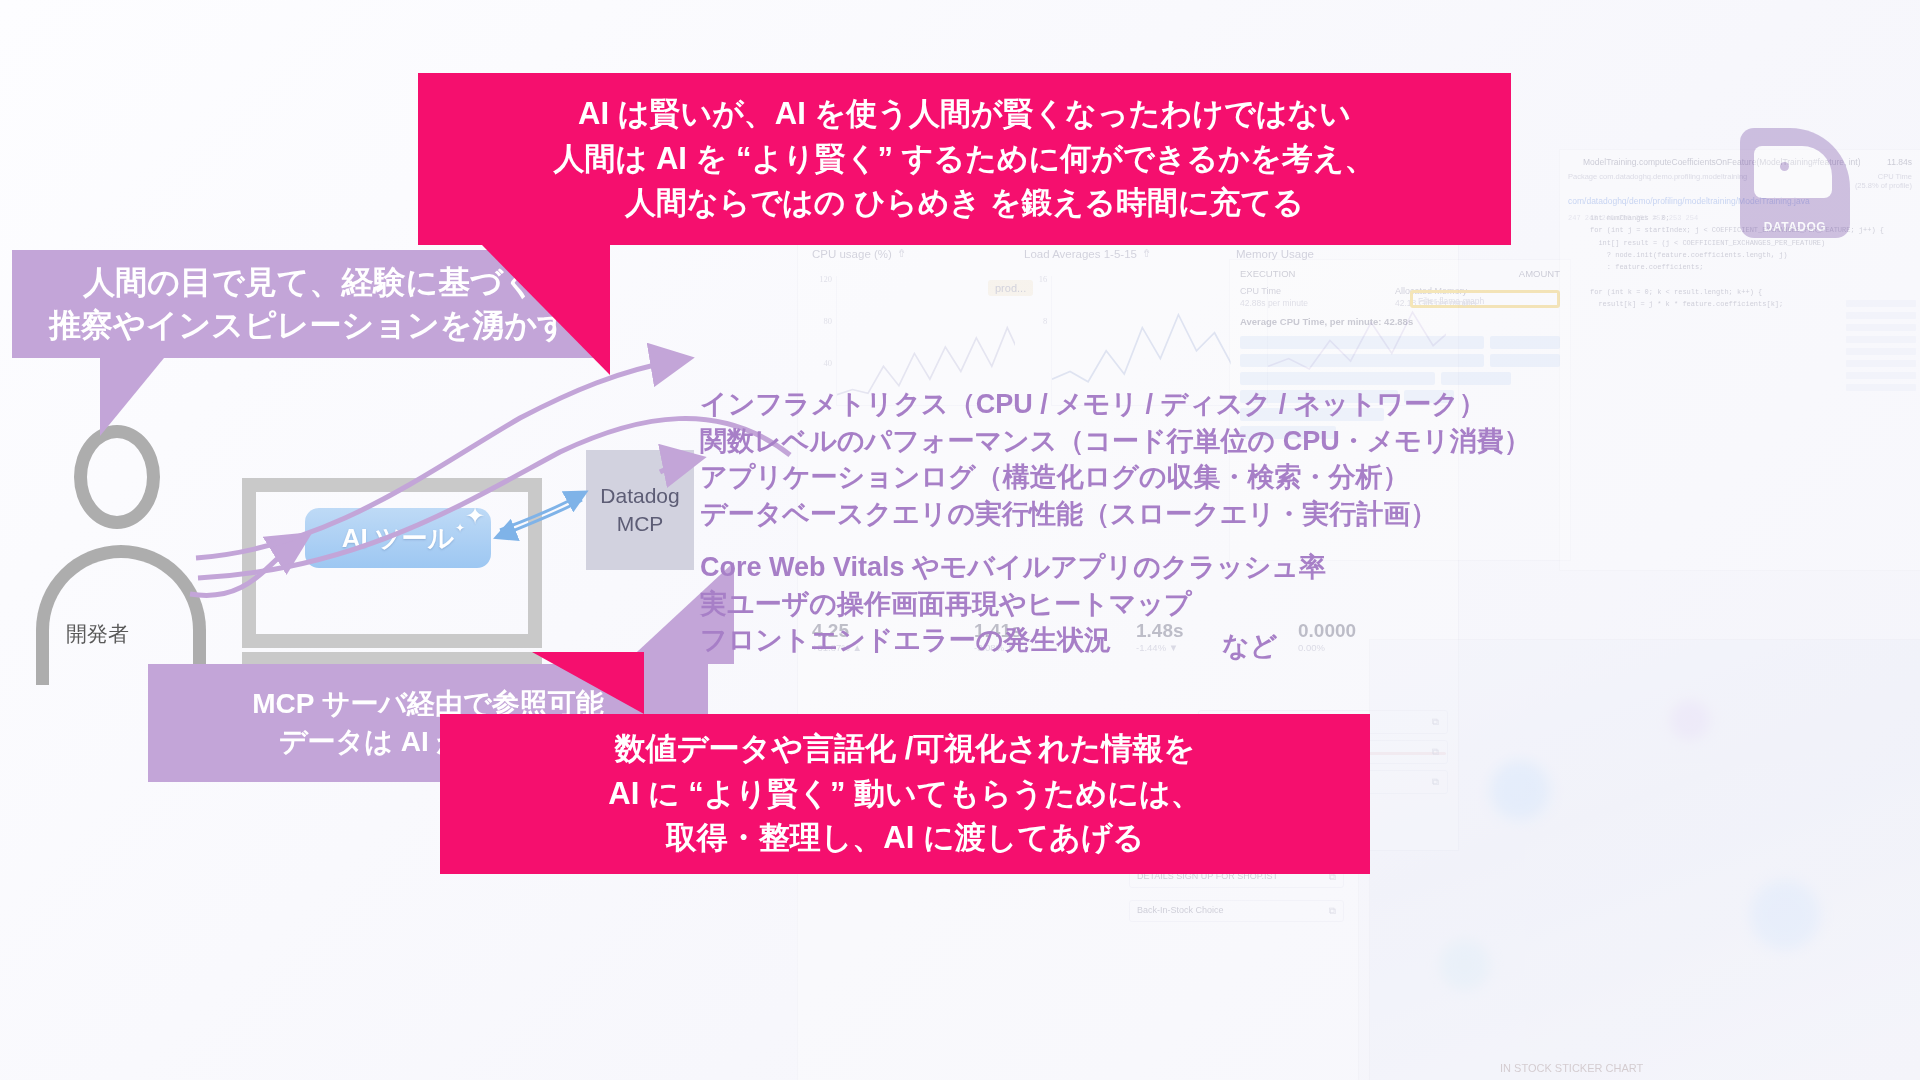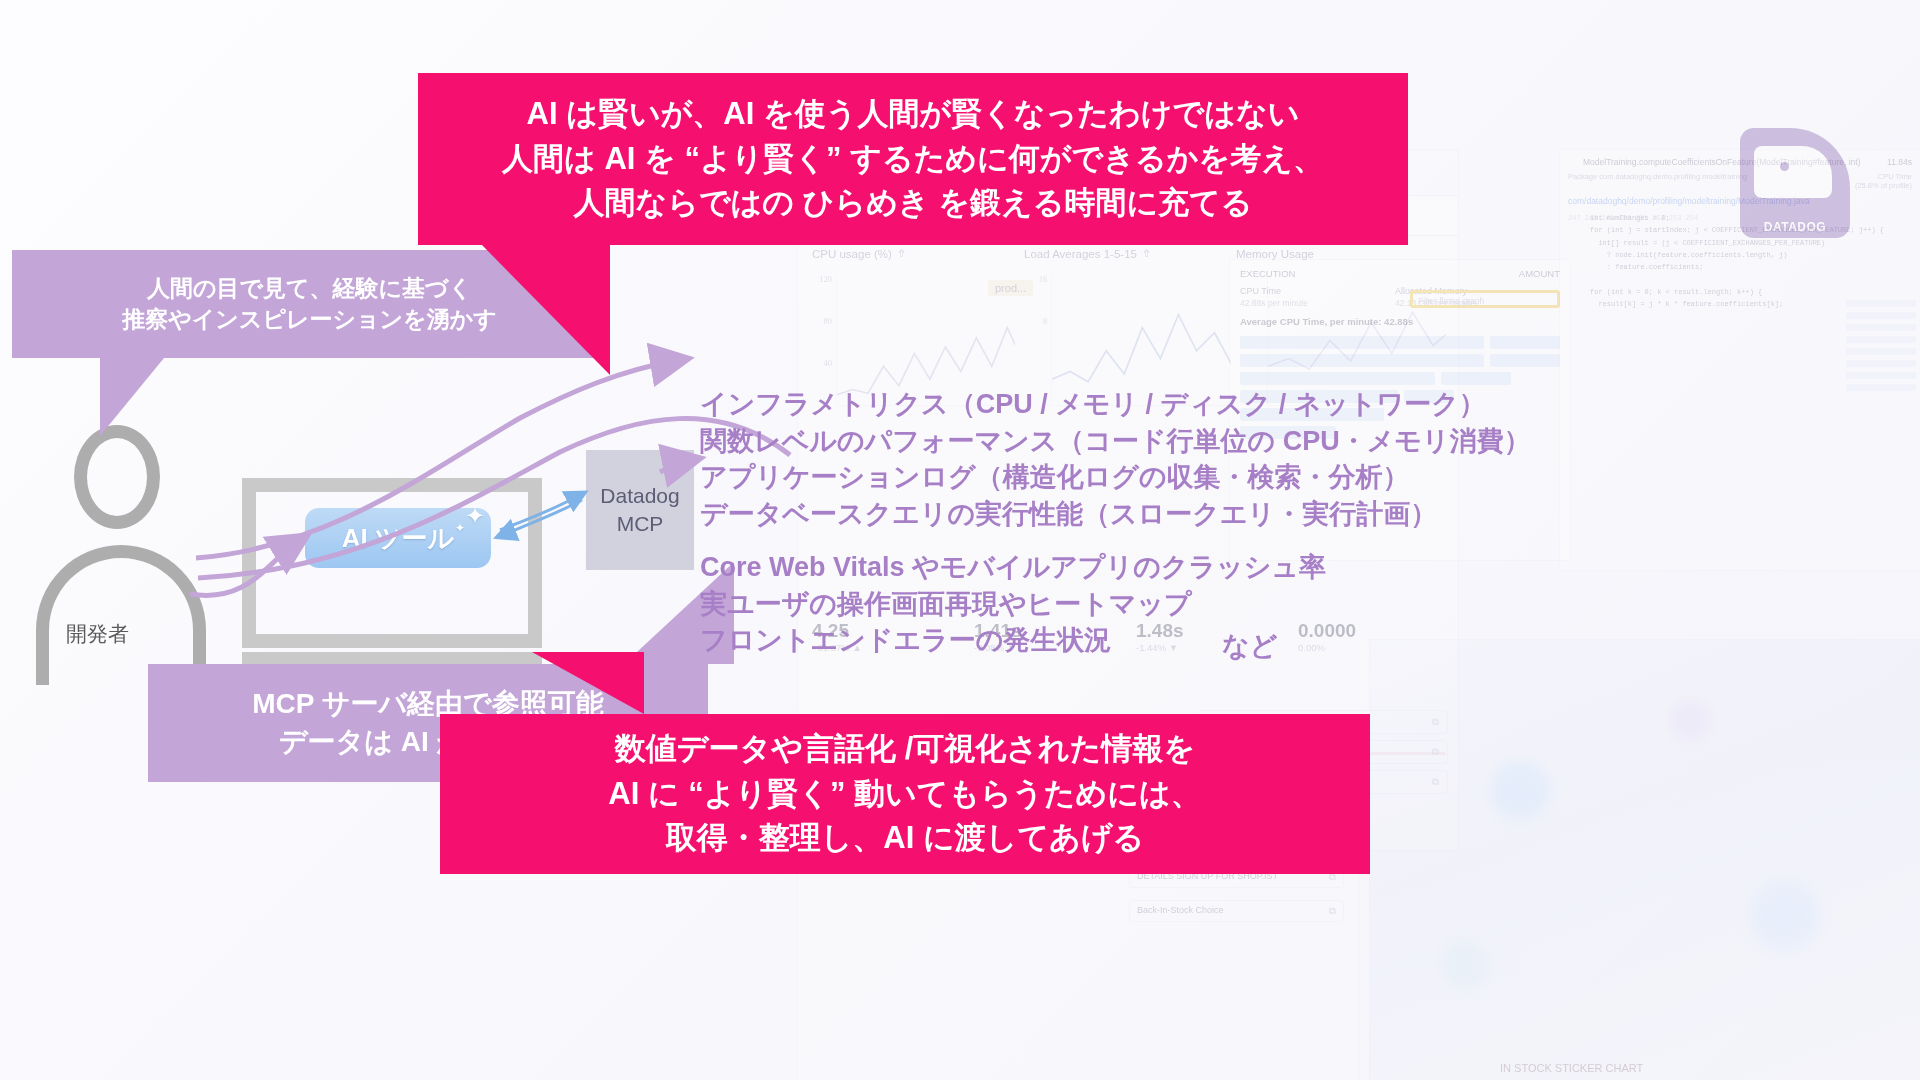--- a/index.html
+++ b/index.html
@@ -141,33 +141,33 @@
   }
 
   
   .arrows { position:absolute; inset:0; pointer-events:none; }
 
   
   .callout { position:absolute; background:#c3a5d8; color:#fff; font-weight:bold;
              display:flex; flex-direction:column; justify-content:center;
              line-height:1.35; }
   .callout .ln { white-space:nowrap; }
-  #callout-vision { left:12px; top:250px; width:595px; height:108px; font-size:23px; align-items:center; }
+  #callout-vision { left:12px; top:250px; width:595px; height:108px; font-size:32px; align-items:center; }
   #callout-vision .tail { position:absolute; left:88px; top:108px; width:0; height:0;
       border-left:64px solid #c3a5d8; border-bottom:78px solid transparent; }
   #callout-mcp { left:148px; top:664px; width:560px; height:118px; font-size:28px; align-items:center; }
   #callout-mcp .tail { position:absolute; left:476px; top:-102px; width:0; height:0;
       border-right:110px solid #c3a5d8; border-top:102px solid transparent; }
 
   
   .hilite { position:absolute; background:#f50f6e; color:#fff; font-weight:bold;
             display:flex; flex-direction:column; align-items:center; justify-content:center;
             line-height:1.45; }
   .hilite .ln { white-space:nowrap; }
-  #hilite-top { left:418px; top:73px; width:990px; height:172px; font-size:31px; }
+  #hilite-top { left:418px; top:73px; width:1093px; height:172px; font-size:31px; }
   #hilite-top .ln:first-child { margin-bottom:12px; }
   #hilite-top .tail { position:absolute; left:64px; top:172px; width:0; height:0;
       border-right:128px solid #f50f6e; border-bottom:130px solid transparent; }
   #hilite-bot { left:440px; top:714px; width:930px; height:160px; font-size:31px; }
   #hilite-bot .tail { position:absolute; left:92px; top:-62px; width:0; height:0;
       border-right:112px solid #f50f6e; border-bottom:62px solid transparent; }
 
   
   .obs-list { position:absolute; left:700px; top:386px; color:#a77fc7; font-weight:bold; }
   .obs-list .row { white-space:nowrap; }

